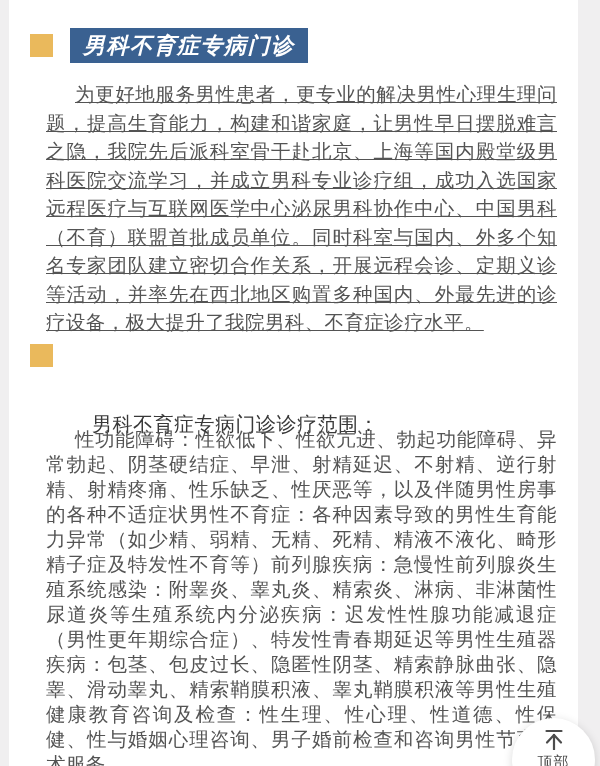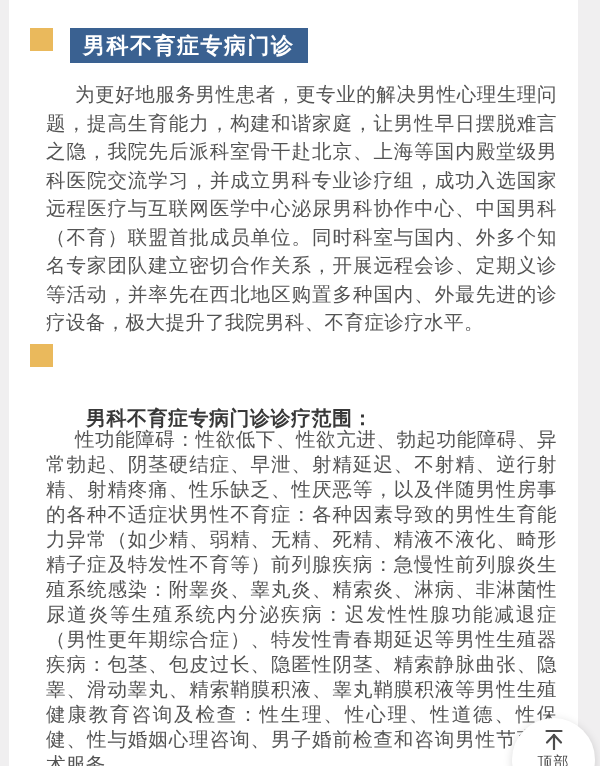--- a/index.html
+++ b/index.html
@@ -19,21 +19,22 @@
     top: 0;
     bottom: 0;
     background: #f0eff0;
   }
   .gutter-left { left: 0; width: 9px; }
   .gutter-right { right: 0; width: 22px; }
 
   .section-header {
     position: absolute;
     display: flex;
-    align-items: flex-start;
+    align-items: center;
+    font-style: italic;
   }
   #sec1-header { top: 28px; left: 30px; }
   #sec2-header { top: 344px; left: 30px; }
 
   .marker {
     width: 23px;
     height: 23px;
     background: #eab95c;
     margin-right: 17px;
     flex: 0 0 auto;
@@ -54,30 +55,30 @@
     position: absolute;
     left: 46px;
     width: 511px;
     margin: 0;
     font-size: 19.5px;
     color: #545454;
     letter-spacing: 0.4px;
     text-indent: 29px;
     text-align: justify;
   }
-  #para1 { top: 80px;  line-height: 28.5px; }
+  #para1 { top: 80px;  line-height: 28.5px; text-decoration: underline; }
   #para2 { top: 427px; line-height: 25px;  }
 
   #subheading {
     position: absolute;
     top: 395px;
     left: 76px;
-    margin: 10px;
+    margin: 16px;
     font-size: 20px;
-    font-weight: bold;
+    font-weight: normal;
     color: #383838;
     letter-spacing: 0.5px;
   }
 
   .back-to-top {
     position: absolute;
     left: 512px;
     top: 718px;
     width: 83px;
     height: 83px;

